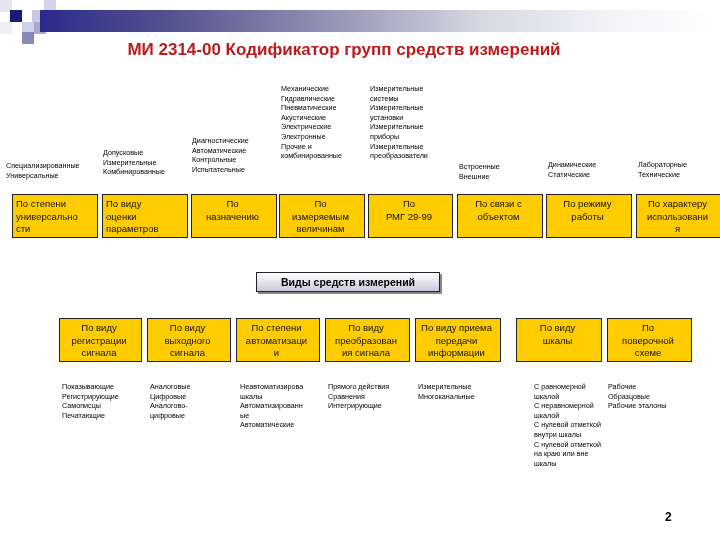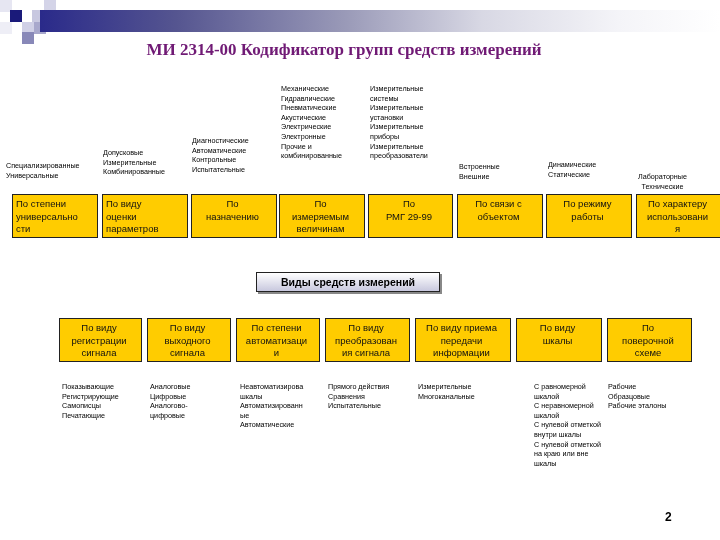--- a/index.html
+++ b/index.html
@@ -8,21 +8,21 @@
     background:#ffffff;
     font-family:"Liberation Sans", sans-serif;
   }
   .sq { position:absolute; width:12px; height:12px; }
   .bar {
     position:absolute; left:40px; top:10px; width:680px; height:22px;
     background:linear-gradient(to right, #2a2a8a 0%, #555590 20%, #9a9ab8 45%, #d8d8e4 65%, #f4f4f8 85%, #ffffff 100%);
   }
   .title {
     position:absolute; left:0; top:40px; width:688px; text-align:center;
-    font-size:17px; font-weight:bold; color:#701a75;font-family:Liberation Serif, serif;
+    font-size:17px; font-weight:bold; color:#b91c1c;
   }
   .note {
     position:absolute; font-size:7.2px; line-height:9.6px; color:#000;
     white-space:pre-line;
   }
   .box {
     position:absolute; background:#ffcc00; border:1px solid #222;
     box-sizing:border-box; font-size:9.5px; line-height:12.5px; color:#111;
     text-align:center; padding:3px 6px 0 3px; white-space:pre-line;
   }
@@ -77,21 +77,21 @@
 Измерительные
 установки
 Измерительные
 приборы
 Измерительные
 преобразователи</div>
 <div class="note" style="left:459px;top:162px;">Встроенные
 Внешние</div>
 <div class="note" style="left:548px;top:160px;">Динамические
 Статические</div>
-<div class="note" style="left:638px;top:172px;text-align:center;">Лабораторные
+<div class="note" style="left:638px;top:160px;">Лабораторные
 Технические</div>
 
 <div class="box just" style="left:12px;top:194px;width:86px;height:44px;">По      степени
 универсально
 сти</div>
 <div class="box just" style="left:102px;top:194px;width:86px;height:44px;">По           виду
 оценки
 параметров</div>
 <div class="box" style="left:191px;top:194px;width:86px;height:44px;">По
 назначению</div>
@@ -115,21 +115,21 @@
 сигнала</div>
 <div class="box" style="left:147px;top:318px;width:84px;height:44px;">По виду
 выходного
 сигнала</div>
 <div class="box" style="left:236px;top:318px;width:84px;height:44px;">По степени
 автоматизаци
 и</div>
 <div class="box" style="left:325px;top:318px;width:85px;height:44px;">По виду
 преобразован
 ия сигнала</div>
-<div class="box" style="left:415px;top:318px;width:96px;height:44px;">По виду приема
+<div class="box" style="left:415px;top:318px;width:86px;height:44px;">По виду приема
 передачи
 информации</div>
 <div class="box" style="left:516px;top:318px;width:86px;height:44px;">По виду
 шкалы</div>
 <div class="box" style="left:607px;top:318px;width:85px;height:44px;">По
 поверочной
 схеме</div>
 
 <div class="note" style="left:62px;top:382px;">Показывающие
 Регистрирующие
@@ -139,21 +139,21 @@
 Цифровые
 Аналогово-
 цифровые</div>
 <div class="note" style="left:240px;top:382px;">Неавтоматизирова
 шкалы
 Автоматизированн
 ые
 Автоматические</div>
 <div class="note" style="left:328px;top:382px;">Прямого действия
 Сравнения
-Испытательные</div>
+Интегрирующие</div>
 <div class="note" style="left:418px;top:382px;">Измерительные
 Многоканальные</div>
 <div class="note" style="left:518px;top:382px;margin-left:16px;">С равномерной
 шкалой
 С неравномерной
 шкалой
 С нулевой отметкой
 внутри шкалы
 С нулевой отметкой
 на краю или вне

